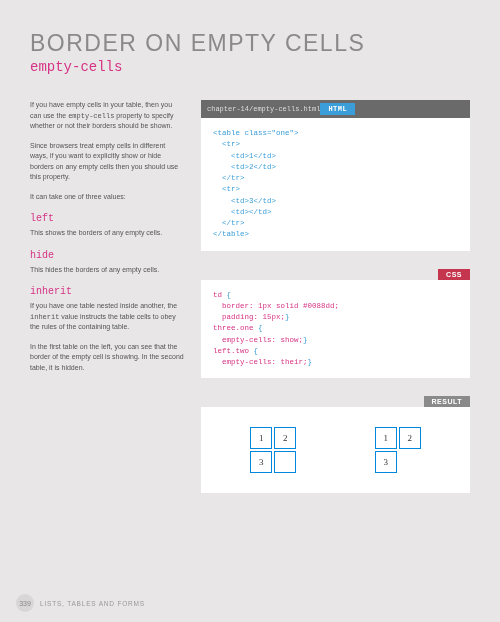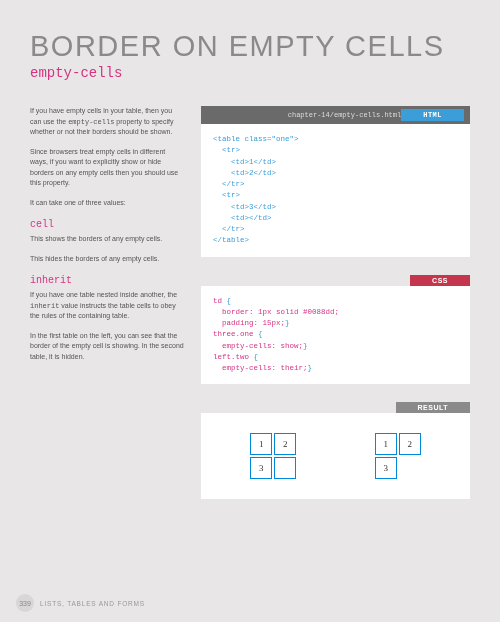--- a/index.html
+++ b/index.html
@@ -6,21 +6,21 @@
   body {
     width: 500px;
     height: 622px;
     background: #e8e6e7;
     font-family: Arial, Helvetica, sans-serif;
     padding: 30px 30px 10px 30px;
     position: relative;
     overflow: hidden;
   }
   .title {
-    font-size: 29px;
+    font-size: 23px;
     font-weight: 300;
     letter-spacing: 1.5px;
     color: #8a8a8a;
     margin-bottom: 2px;
   }
   .subtitle {
     font-family: "Courier New", monospace;
     font-size: 14px;
     color: #d63384;
     margin-bottom: 25px;
@@ -46,29 +46,29 @@
   .right-col {
     flex: 1;
   }
   .code-header {
     background: #6a6a6a;
     color: #ddd;
     font-family: "Courier New", monospace;
     font-size: 7px;
     padding: 3px 6px;
     display: flex;
-    justify-content: flex-end;
+    justify-content: flex-start;
     align-items: center;
   }
   .badge {
     background: #3b9ed8;
     color: #fff;
     font-size: 7px;
     font-weight: bold;
-    padding: 2px 22px;
+    padding: 2px 8px;
     letter-spacing: 0.5px;
   }
   .badge-css { background: #c5354e; }
   .badge-result { background: #8a8a8a; }
   .badge-row {
     display: flex;
     justify-content: flex-end;
     margin-bottom: 0;
   }
   .code-box {
@@ -136,23 +136,24 @@
 <div class="subtitle">empty-cells</div>
 
 <div class="columns">
   <div class="left-col">
     <p>
       <span>If you have empty cells in your table, then you can use the </span><span class="mono">empty-cells</span><span> property to specify whether or not their borders should be shown.</span>
     </p>
     <p>Since browsers treat empty cells in different ways, if you want to explicitly show or hide borders on any empty cells then you should use this property.</p>
     <p>It can take one of three values:</p>
 
-    <div class="prop-name">cell</div>
+    <div class="prop-name">left</div>
     <p>This shows the borders of any empty cells.</p>
 
+    <div class="prop-name">hide</div>
     <p>This hides the borders of any empty cells.</p>
 
     <div class="prop-name">inherit</div>
     <p>
       <span>If you have one table nested inside another, the </span><span class="mono">inherit</span><span> value instructs the table cells to obey the rules of the containing table.</span>
     </p>
 
     <p>In the first table on the left, you can see that the border of the empty cell is showing. In the second table, it is hidden.</p>
   </div>
 

